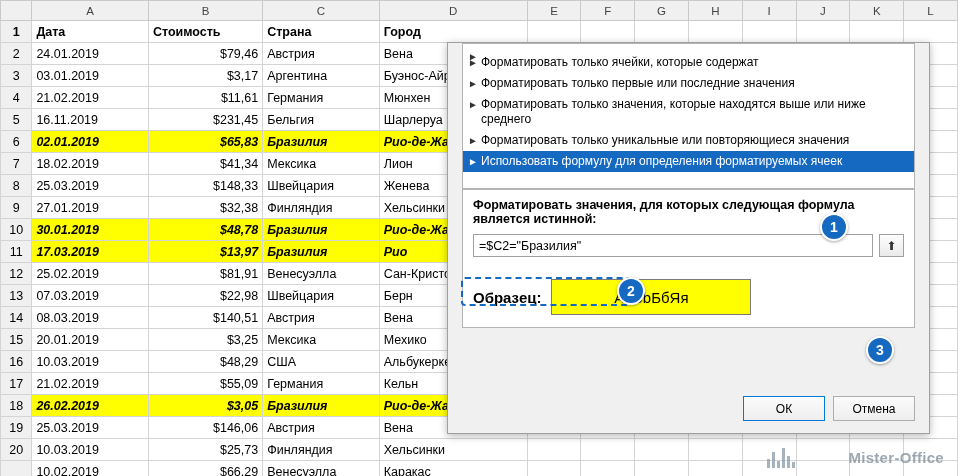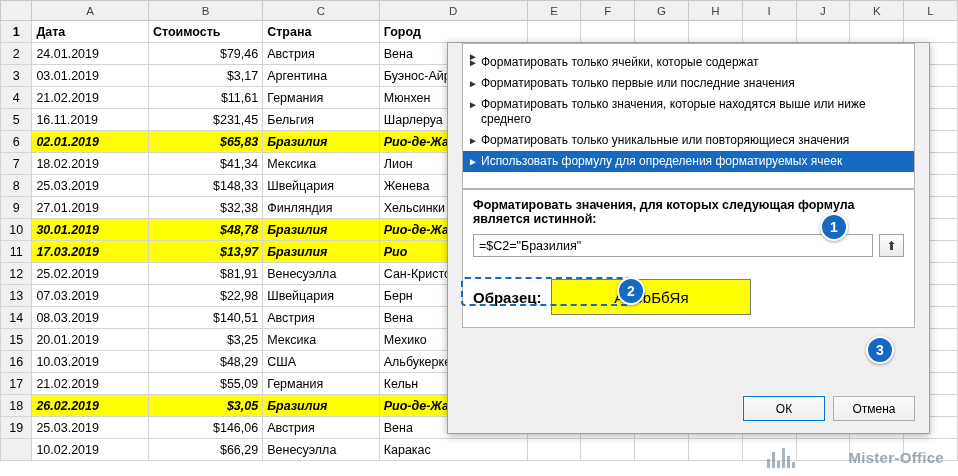--- a/index.html
+++ b/index.html
@@ -456,20 +456,35 @@
           <td></td>
           <td></td>
           <td></td>
           <td></td>
           <td></td>
           <td></td>
           <td></td>
           <td></td>
         </tr>
     <tr>
+          <td class="rowhead">20</td>
+          <td>10.03.2019</td>
+          <td class="num">$25,73</td>
+          <td>Финляндия</td>
+          <td>Хельсинки</td>
+          <td></td>
+          <td></td>
+          <td></td>
+          <td></td>
+          <td></td>
+          <td></td>
+          <td></td>
+          <td></td>
+        </tr>
+    <tr>
           <td class="rowhead"></td>
           <td>10.02.2019</td>
           <td class="num">$66,29</td>
           <td>Венесуэлла</td>
           <td>Каракас</td>
           <td></td>
           <td></td>
           <td></td>
           <td></td>
           <td></td>

